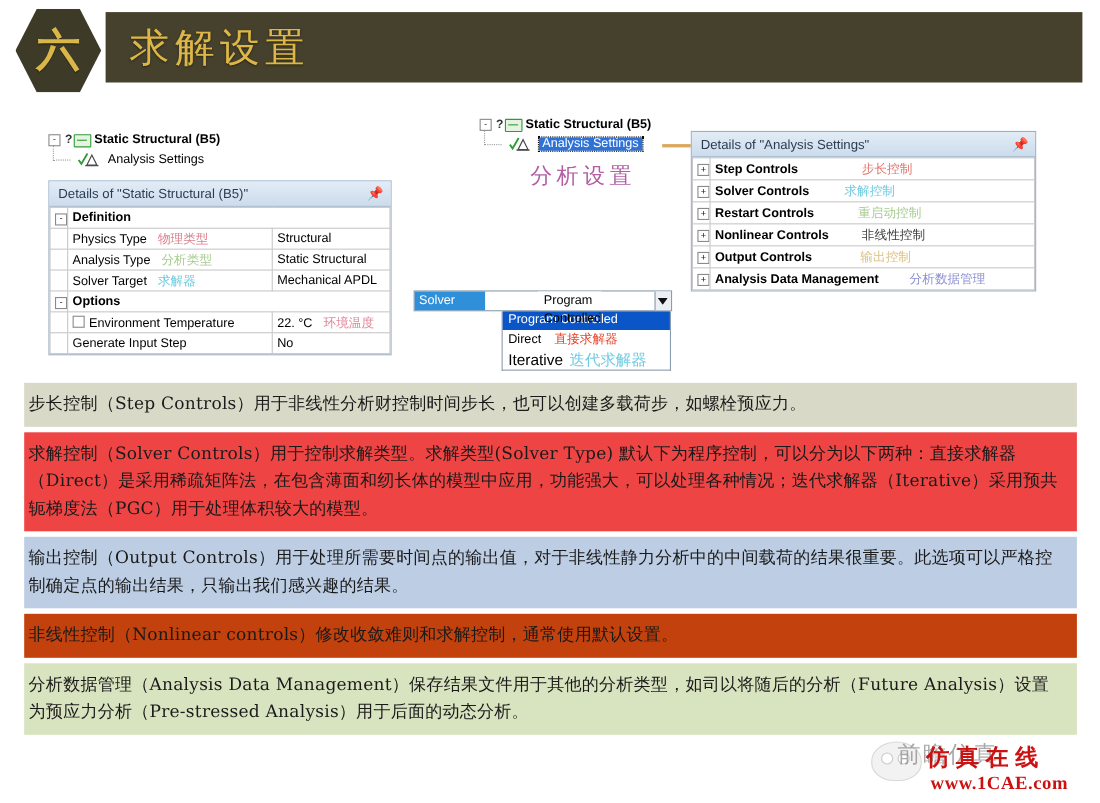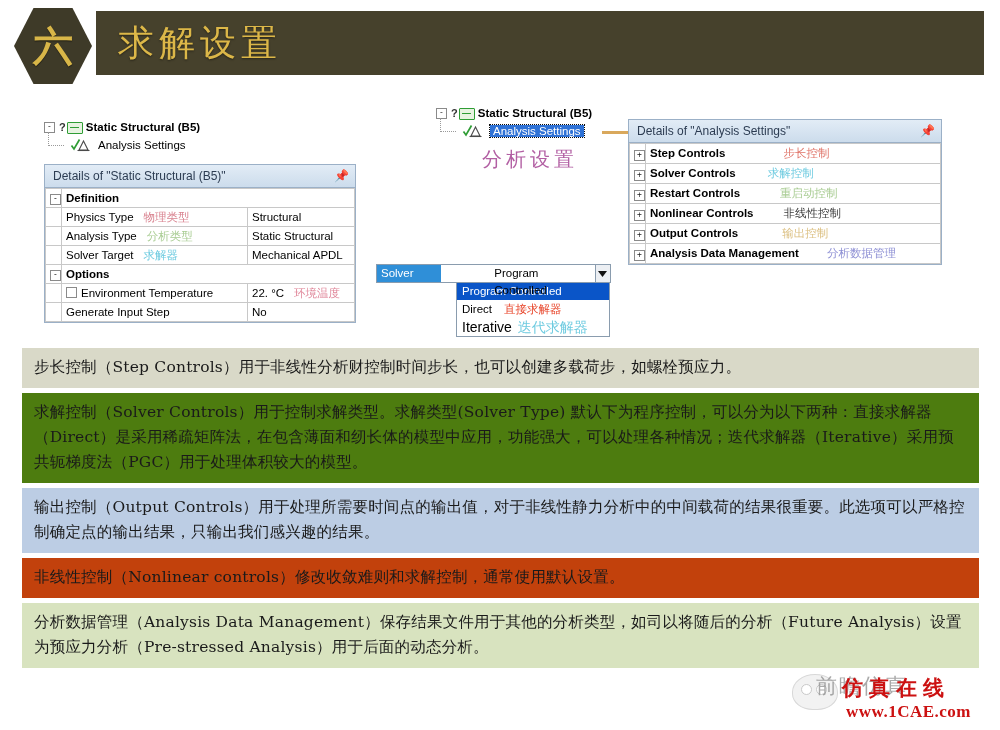--- a/index.html
+++ b/index.html
@@ -109,28 +109,28 @@
   .cn{margin-left:10px;}
 
   
   .rpanel .ptable td{height:19px;}
   .rname{font-weight:700;}
 
   
   .notes{position:absolute;left:22px;top:348px;width:957px;}
   .note{
     box-sizing:border-box;
-    padding:7px 10px 8px 12px;
+    padding:7px 10px 8px 4px;
     font-family:"DejaVu Serif","Liberation Serif",serif;
     font-size:15.5px;line-height:25px;color:#1a1a1a;
     margin-bottom:5px;
     letter-spacing:0.2px;
   }
   .note.b1{background:#d9d9c8;}
-  .note.b2{background:#4d7c0f;}
+  .note.b2{background:#ef4444;}
   .note.b3{background:#bccde4;}
   .note.b4{background:#c2410c;}
   .note.b5{background:#d8e3bf;}
 
   
   .wm{position:absolute;right:4px;bottom:2px;width:210px;height:62px;pointer-events:none;}
   .wm .face{
     position:absolute;left:6px;top:8px;width:44px;height:34px;border-radius:50% 50% 45% 45%;
     background:#f2f2f2;border:1px solid #d8d8d8;
   }

